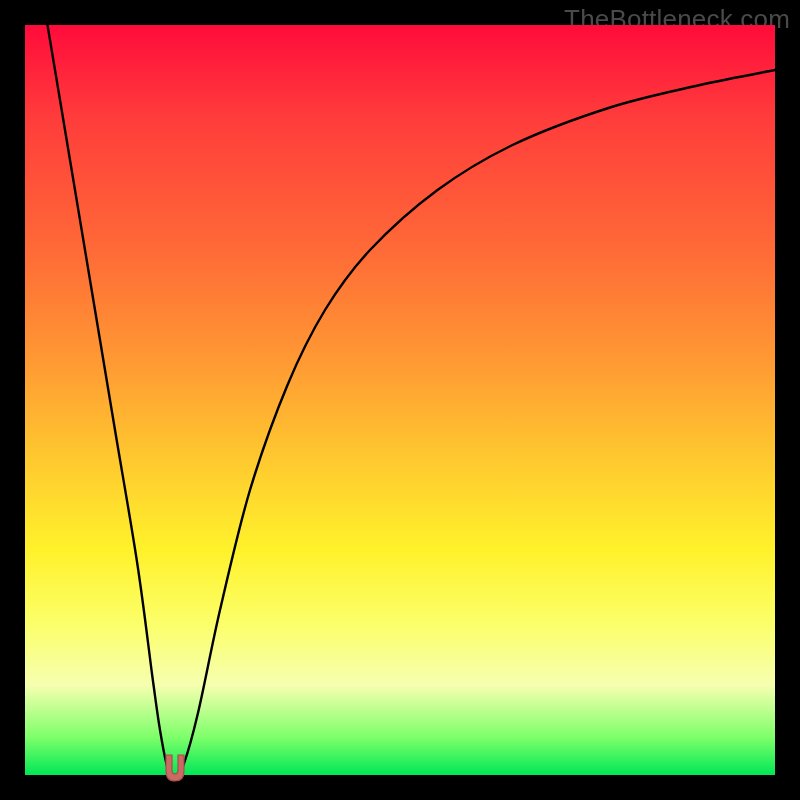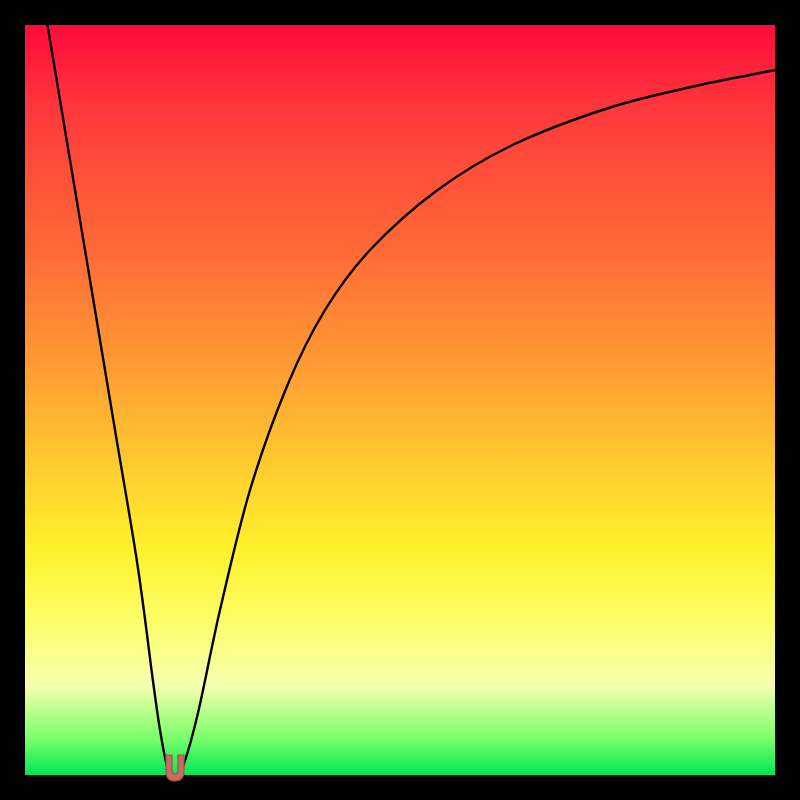--- a/index.html
+++ b/index.html
@@ -65,20 +65,21 @@
     top: 0;
     transform: translate(-50%, -60%);
   }
   .marker svg { display: block; }
 </style>
 </head>
 <body>
 
 <div class="frame">
 
+  <div class="watermark">TheBottleneck.com</div>
 
   <div class="plot">
 
     <svg class="curve" viewBox="0 0 750 750" preserveAspectRatio="none">
       <path d="M 22.5 0.0 C 26.3 22.5, 37.5 90.0, 45.0 135.0 C 52.5 180.0, 60.0 225.0, 67.5 270.0 C 75.0 315.0, 82.5 360.0, 90.0 405.0 C 97.5 450.0, 106.3 498.8, 112.5 540.0 C 118.8 581.3, 123.8 625.0, 127.5 652.5 C 131.3 680.0, 132.5 690.0, 135.0 705.0 C 137.5 720.0, 140.0 735.0, 142.5 742.5 C 145.0 750.0, 147.5 750.0, 150.0 750.0 C 152.5 750.0, 153.8 752.5, 157.5 742.5 C 161.3 732.5, 166.3 716.3, 172.5 690.0 C 178.8 663.8, 186.3 622.5, 195.0 585.0 C 203.8 547.5, 213.8 502.5, 225.0 465.0 C 236.3 427.5, 250.0 390.0, 262.5 360.0 C 275.0 330.0, 286.3 307.5, 300.0 285.0 C 313.8 262.5, 326.3 245.0, 345.0 225.0 C 363.8 205.0, 388.8 182.5, 412.5 165.0 C 436.3 147.5, 458.8 133.8, 487.5 120.0 C 516.3 106.3, 553.8 92.5, 585.0 82.5 C 616.3 72.5, 647.5 66.3, 675.0 60.0 C 702.5 53.8, 737.5 47.5, 750.0 45.0" fill="none" stroke="#000000" stroke-width="2.4" stroke-linecap="round" stroke-linejoin="round"></path>
     </svg>
 
     <div class="marker" style="left: 150px; top: 746.25px;">
       <svg viewBox="0 0 28 30">
         <path d="M5 2

